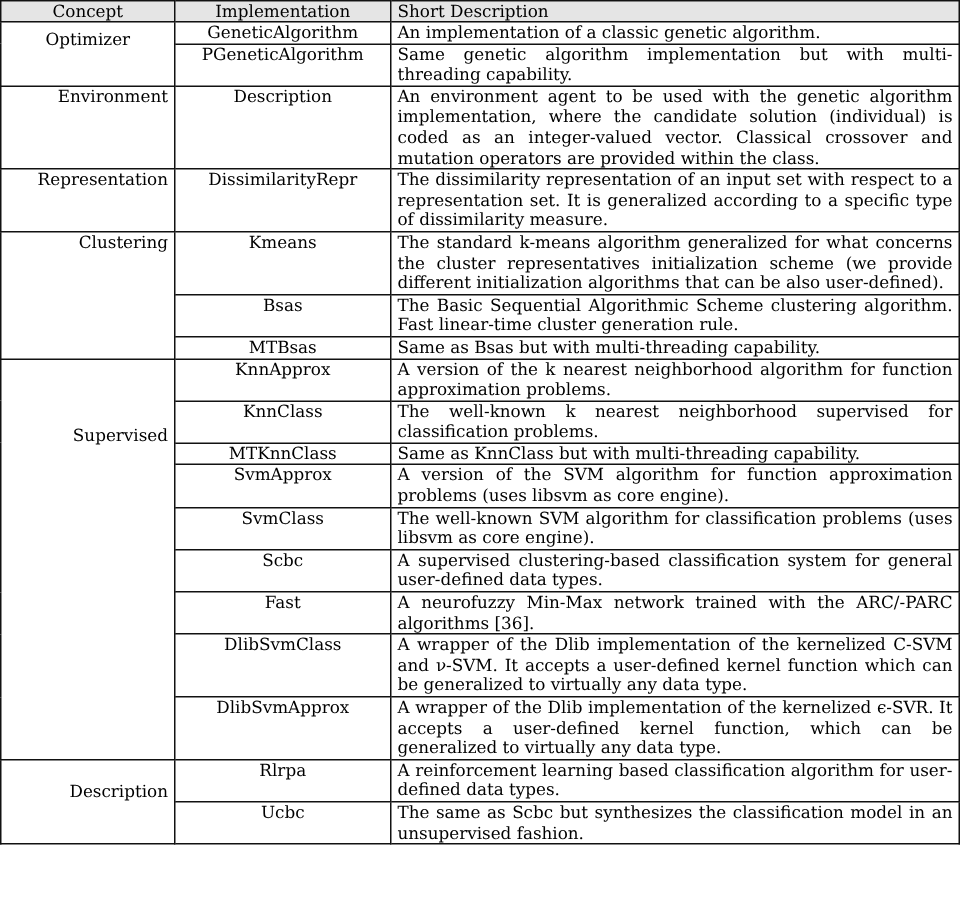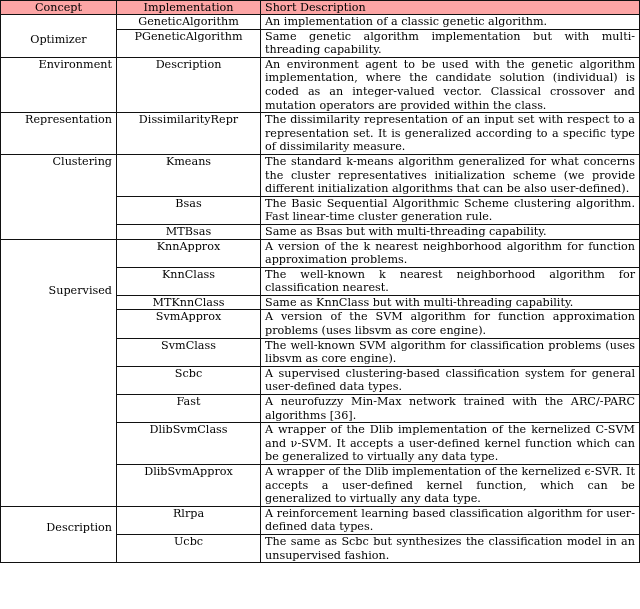--- a/index.html
+++ b/index.html
@@ -15,21 +15,21 @@
   }
   col.c1 { width: 116px; }
   col.c2 { width: 144px; }
   col.c3 { width: 379px; }
   th, td {
     border: 1.4px solid #111;
     padding: 0 4px;
     vertical-align: top;
   }
   thead th {
-    background: #fca5a5;
+    background: #e5e5e5;
     font-weight: normal;
     text-align: left;
     height: 13px;
     line-height: 13px;
   }
   thead th.center { text-align: center; }
   td.concept { text-align: center; vertical-align: middle; }
   td.concept.top { vertical-align: top; text-align: right; }
   td.impl { text-align: center; }
   td.desc { text-align: justify; margin-left: 45px; }
@@ -46,21 +46,21 @@
   <thead>
     <tr>
       <th class="center">Concept</th>
       <th class="center">Implementation</th>
       <th>Short Description</th>
     </tr>
   </thead>
   <tbody>
 
     <tr>
-      <td class="concept" rowspan="2" style="vertical-align:top;padding-top:18px;">Optimizer</td>
+      <td class="concept" rowspan="2" style="vertical-align:top;padding-top:5px;">Optimizer</td>
       <td class="impl">GeneticAlgorithm</td>
       <td class="desc">An implementation of a classic genetic algorithm.</td>
     </tr>
     <tr>
       <td class="impl">PGeneticAlgorithm</td>
       <td class="desc">Same genetic algorithm implementation but with multi-threading capability.</td>
     </tr>
 
     <tr>
       <td class="concept top">Environment</td>
@@ -88,21 +88,21 @@
       <td class="desc">Same as Bsas but with multi-threading capability.</td>
     </tr>
 
     <tr>
       <td class="concept top" rowspan="9" style="padding-top:44px;">Supervised</td>
       <td class="impl">KnnApprox</td>
       <td class="desc">A version of the k nearest neighborhood algorithm for function approximation problems.</td>
     </tr>
     <tr>
       <td class="impl">KnnClass</td>
-      <td class="desc">The well-known k nearest neighborhood algorithm for classification nearest.</td>
+      <td class="desc">The well-known k nearest neighborhood supervised for classification problems.</td>
     </tr>
     <tr>
       <td class="impl">MTKnnClass</td>
       <td class="desc">Same as KnnClass but with multi-threading capability.</td>
     </tr>
     <tr>
       <td class="impl">SvmApprox</td>
       <td class="desc">A version of the SVM algorithm for function approximation problems (uses libsvm as core engine).</td>
     </tr>
     <tr>

